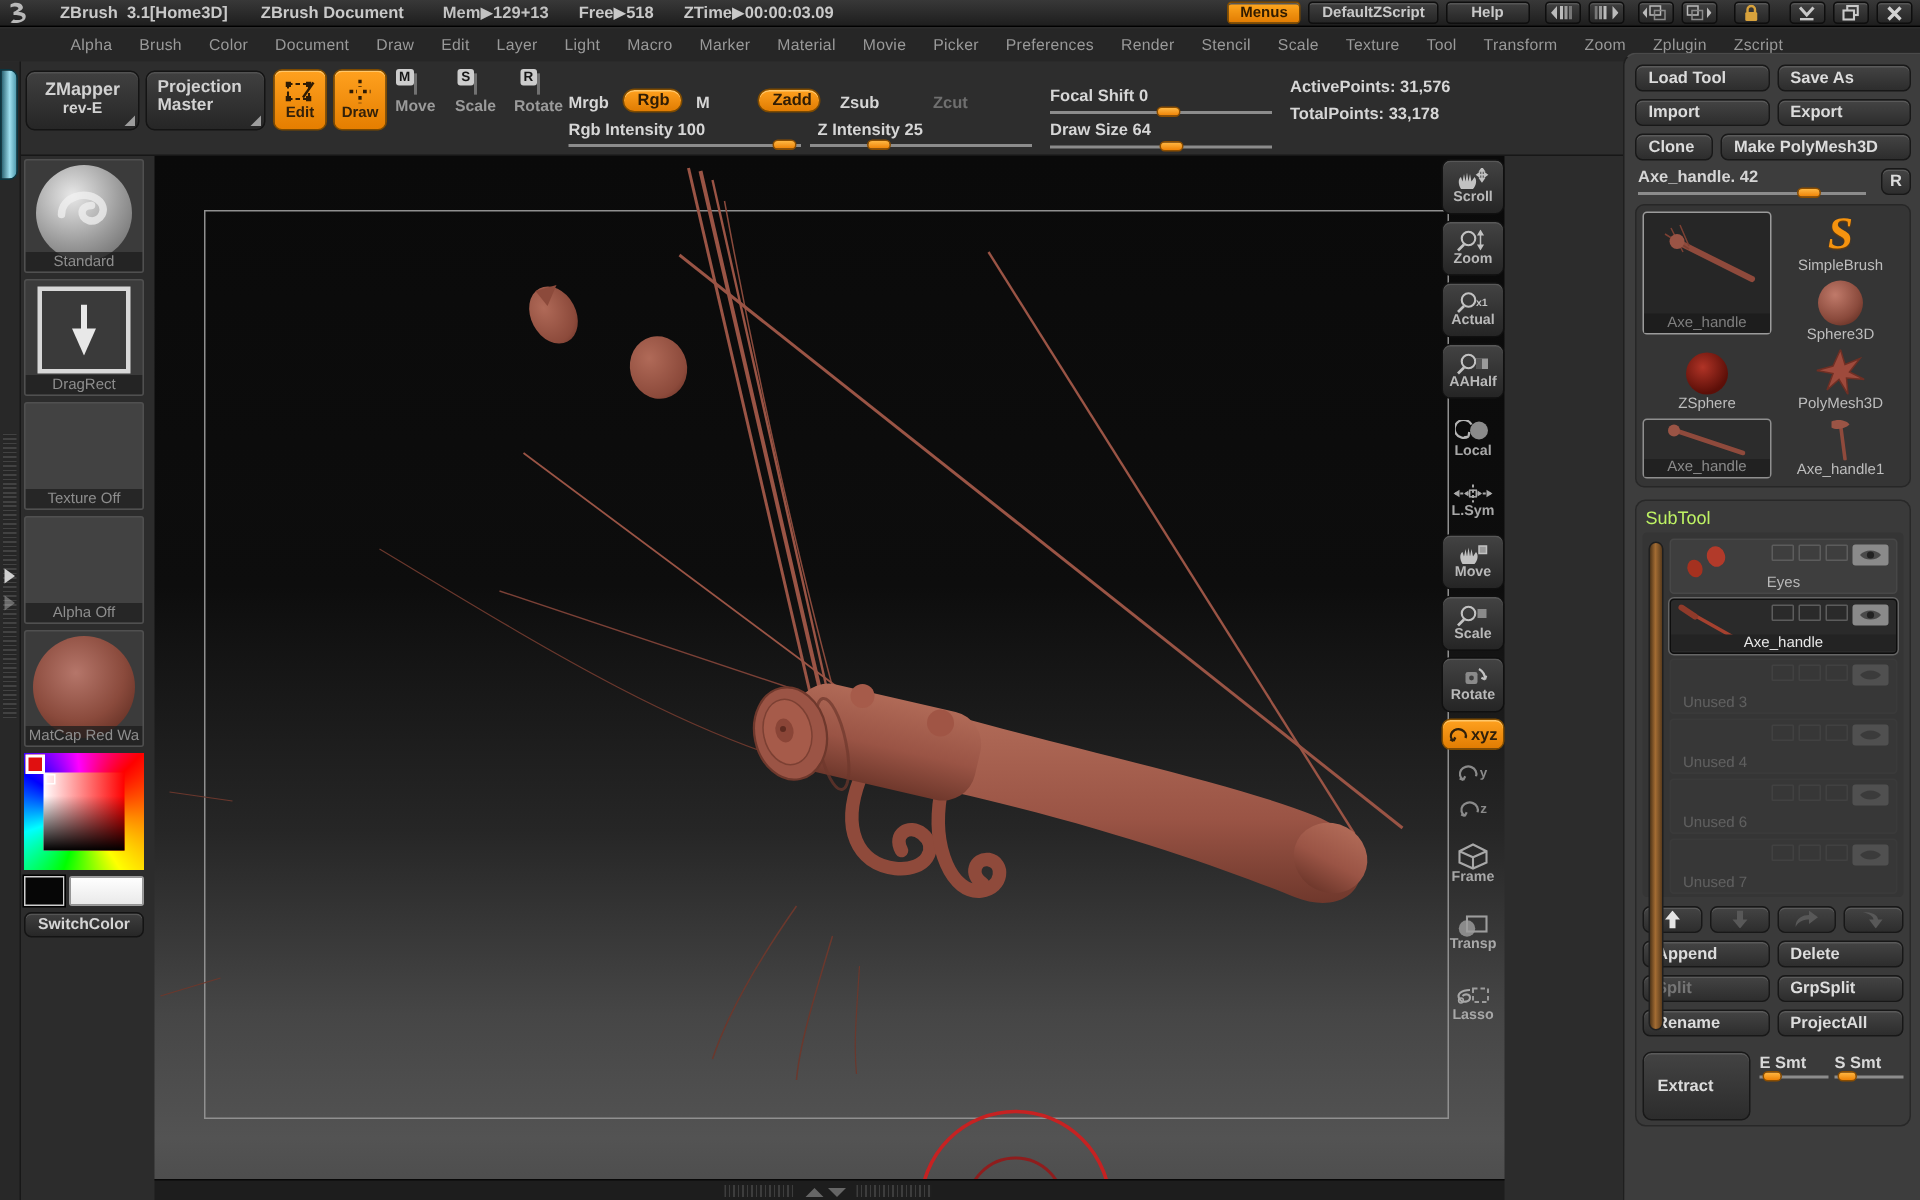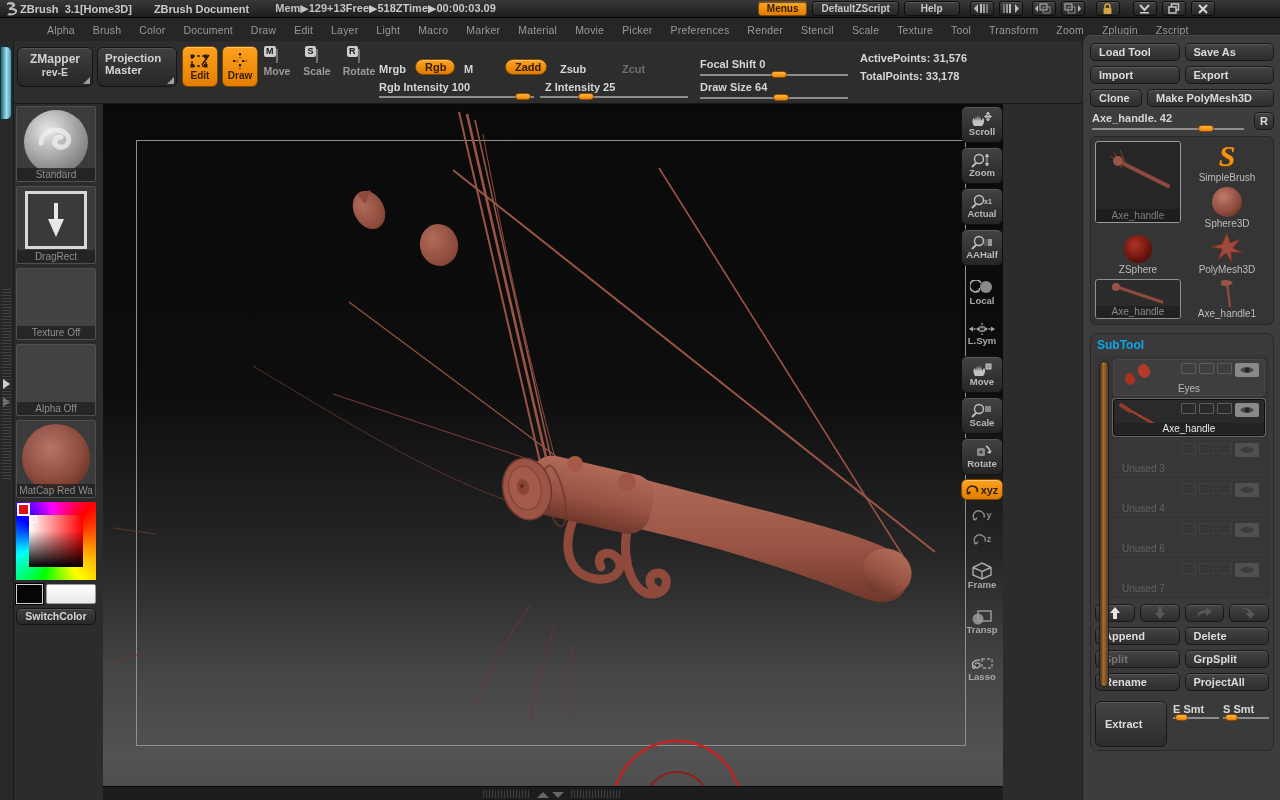--- a/index.html
+++ b/index.html
@@ -4,21 +4,21 @@
 <style>
   html,body{margin:0;padding:0;width:1280px;height:800px;overflow:hidden;background:#2c2c2c;
     font-family:"Liberation Sans","DejaVu Sans",sans-serif;-webkit-user-select:none;}
   *{box-sizing:border-box;}
   .abs{position:absolute;}
 
   
   #titlebar{position:absolute;left:0;top:0;width:1280px;height:18px;
     background:linear-gradient(#383838,#1e1e1e);border-bottom:1px solid #000;
     display:flex;align-items:center;font-size:11px;font-weight:bold;color:#c9c9c9;padding:0 4px;}
-  #titlebar .sp{margin-left:0;}
+  #titlebar .sp{margin-left:20px;}
   .tbtn{height:15px;margin-left:5px;border-radius:3px;border:1px solid #0e0e0e;
     background:linear-gradient(#404040,#262626);box-shadow:inset 0 1px 0 #565656;
     color:#c9c9c9;font-size:10px;font-weight:bold;display:flex;align-items:center;padding:0 8px;}
   .tbtn.orange{background:linear-gradient(#ffa81f,#e27c02);color:#311c00;border-color:#7d4a00;}
   .tico{width:24px;padding:0 2px;justify-content:center;}
 
   
   #menubar{position:absolute;left:0;top:19px;width:1280px;height:22px;background:#262626;
     display:flex;align-items:center;padding-left:38px;font-size:10.5px;color:#999;letter-spacing:.2px;}
   .mitem{padding:0 9px;}
@@ -114,21 +114,21 @@
   .titem{display:flex;flex-direction:column;align-items:center;justify-content:flex-end;
     color:#bdbdbd;font-size:10px;gap:1px;padding-bottom:1px;}
   .bigthumb{grid-row:span 2;position:relative;background:#262626;border:1px solid #9b9b9b;border-radius:3px;height:82px;}
   .bigthumb .cap{position:absolute;bottom:0;left:0;right:0;text-align:center;font-size:10px;color:#7f7f7f;
     background:rgba(25,25,25,.7);line-height:13px;}
   .smthumb{position:relative;background:#2c2c2c;border:1px solid #8f8f8f;border-radius:3px;height:40px;}
   .smthumb .cap{position:absolute;bottom:0;left:0;right:0;text-align:center;font-size:10px;color:#8a8a8a;background:rgba(25,25,25,.55);line-height:12px;}
 
   
   #stpanel{margin-top:8px;background:#3a3a3a;border:1px solid #282828;border-radius:7px;padding:3px 4px;}
-  #sthead{font-size:12px;font-weight:bold;color:#0ea5e9;padding:1px 2px 3px;}
+  #sthead{font-size:12px;font-weight:normal;color:#bef264;padding:1px 2px 3px;}
   #stlist{position:relative;background:#353535;border-radius:3px;padding:4px 4px 2px 18px;}
   #stscroll{position:absolute;left:4px;top:6px;width:10px;height:326px;border-radius:5px;border:1px solid #1f1f1f;
     background:linear-gradient(90deg,#4e3418,#a36c33 45%,#5a3c1d);}
   .strow{position:relative;height:37px;margin-bottom:3px;border:1px solid #474747;border-radius:3px;background:#3e3e3e;}
   .strow.sel{background:#2a2a2a;border-color:#0d0d0d;box-shadow:0 0 0 1px #666;}
   .strow.d{opacity:.32;}
   .stlabel{position:absolute;left:0;right:0;bottom:1px;text-align:center;font-size:10px;color:#b9b9b9;}
   .strow.sel .stlabel{color:#e8e8e8;background:#232323;}
   .stboxes{position:absolute;right:32px;top:3px;display:flex;gap:3px;}
   .stboxes i{width:15px;height:11px;border:1px solid #5c5c5c;border-radius:1px;}

